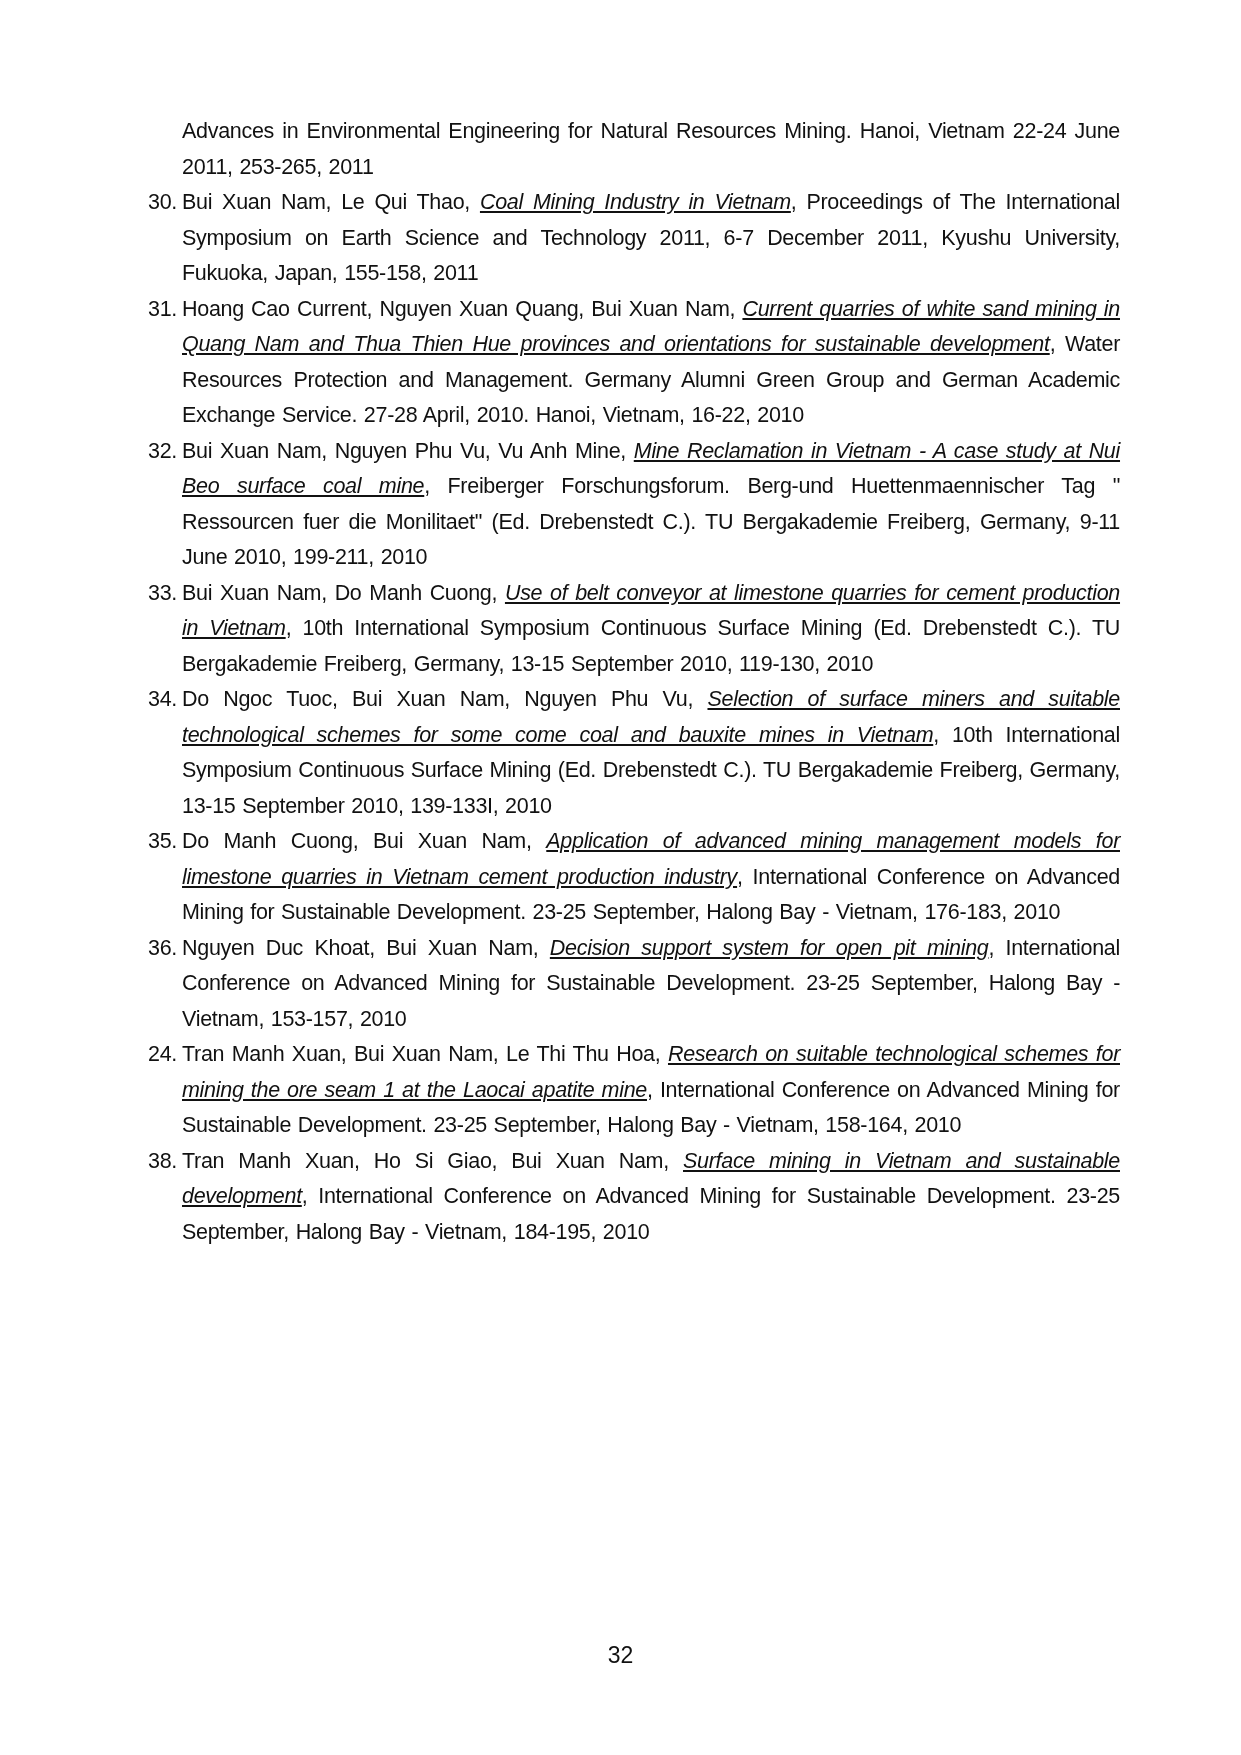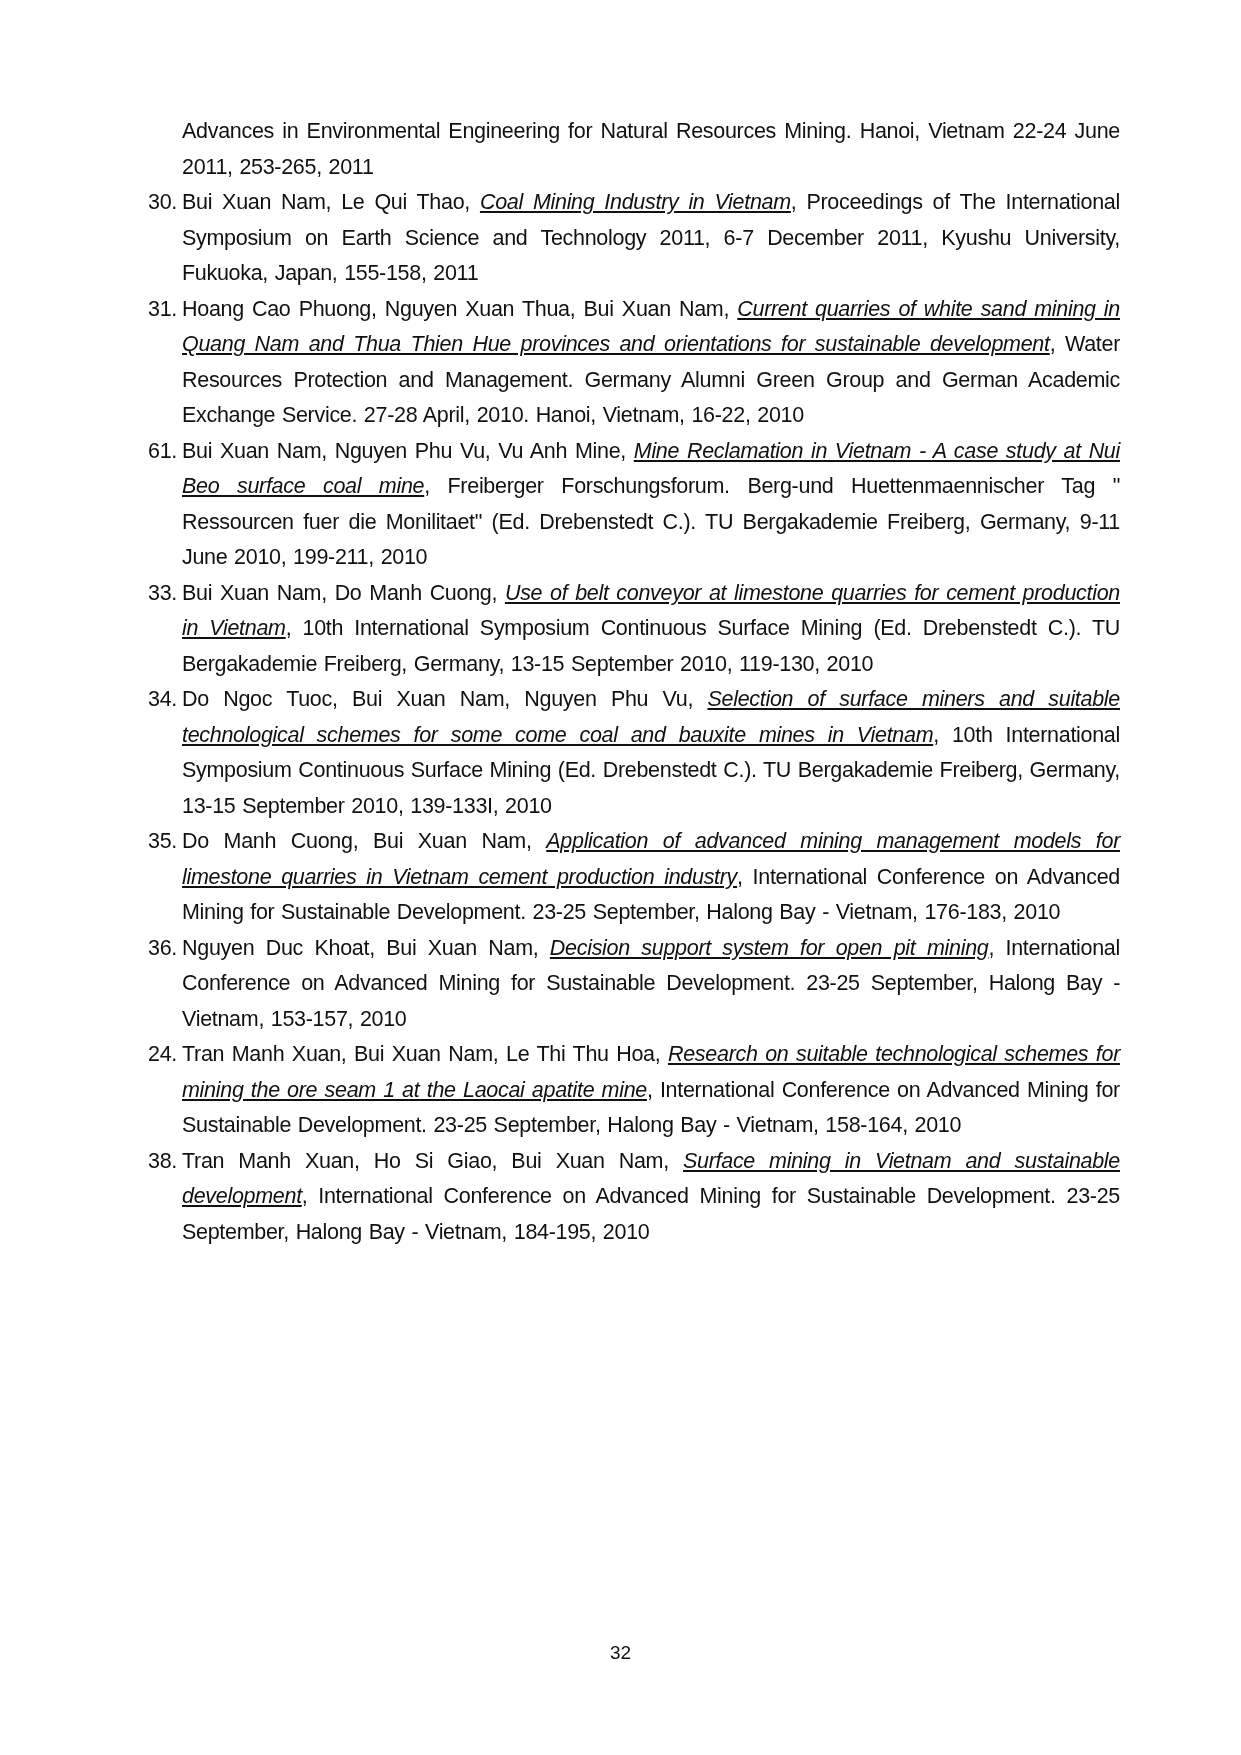--- a/index.html
+++ b/index.html
@@ -40,43 +40,43 @@
     top: 0;
   }
   .ref.cont { padding-left: 42px; }
   .ref i { font-style: italic; text-decoration: underline; }
   .page-number {
     position: absolute;
     left: 0;
     width: 1241px;
     top: 1642px;
     text-align: center;
-    font-size: 19px;
+    font-size: 23px;
     font-family: "Liberation Sans", sans-serif;
   }
 </style>
 </head>
 <body>
 
 <div class="page">
   <ol class="refs">
     <li class="ref cont">
       <span>Advances in Environmental Engineering for Natural Resources Mining. Hanoi, Vietnam 22-24 June 2011, 253-265, 2011</span>
     </li>
 
     <li class="ref">
       <span class="num">30.</span><span>Bui Xuan Nam, Le Qui Thao, </span><i>Coal Mining Industry in Vietnam</i><span>, Proceedings of The International Symposium on Earth Science and Technology 2011, 6-7 December 2011, Kyushu University, Fukuoka, Japan, 155-158, 2011</span>
     </li>
 
     <li class="ref">
-      <span class="num">31.</span><span>Hoang Cao Phuong, Nguyen Xuan Thua, Bui Xuan Nam, </span><i>Current quarries of white sand mining in Quang Nam and Thua Thien Hue provinces and orientations for sustainable development</i><span>, Water Resources Protection and Management. Germany Alumni Green Group and German Academic Exchange Service. 27-28 April, 2010. Hanoi, Vietnam, 16-22, 2010</span>
+      <span class="num">31.</span><span>Hoang Cao Current, Nguyen Xuan Quang, Bui Xuan Nam, </span><i>Current quarries of white sand mining in Quang Nam and Thua Thien Hue provinces and orientations for sustainable development</i><span>, Water Resources Protection and Management. Germany Alumni Green Group and German Academic Exchange Service. 27-28 April, 2010. Hanoi, Vietnam, 16-22, 2010</span>
     </li>
 
     <li class="ref">
-      <span class="num">61.</span><span>Bui Xuan Nam, Nguyen Phu Vu, Vu Anh Mine, </span><i>Mine Reclamation in Vietnam - A case study at Nui Beo surface coal mine</i><span>, Freiberger Forschungsforum. Berg-und Huettenmaennischer Tag " Ressourcen fuer die Monilitaet" (Ed. Drebenstedt C.). TU Bergakademie Freiberg, Germany, 9-11 June 2010, 199-211, 2010</span>
+      <span class="num">32.</span><span>Bui Xuan Nam, Nguyen Phu Vu, Vu Anh Mine, </span><i>Mine Reclamation in Vietnam - A case study at Nui Beo surface coal mine</i><span>, Freiberger Forschungsforum. Berg-und Huettenmaennischer Tag " Ressourcen fuer die Monilitaet" (Ed. Drebenstedt C.). TU Bergakademie Freiberg, Germany, 9-11 June 2010, 199-211, 2010</span>
     </li>
 
     <li class="ref">
       <span class="num">33.</span><span>Bui Xuan Nam, Do Manh Cuong, </span><i>Use of belt conveyor at limestone quarries for cement production in Vietnam</i><span>, 10th International Symposium Continuous Surface Mining (Ed. Drebenstedt C.). TU Bergakademie Freiberg, Germany, 13-15 September 2010, 119-130, 2010</span>
     </li>
 
     <li class="ref">
       <span class="num">34.</span><span>Do Ngoc Tuoc, Bui Xuan Nam, Nguyen Phu Vu, </span><i>Selection of surface miners and suitable technological schemes for some come coal and bauxite mines in Vietnam</i><span>, 10th International Symposium Continuous Surface Mining (Ed. Drebenstedt C.). TU Bergakademie Freiberg, Germany, 13-15 September 2010, 139-133I, 2010</span>
     </li>
 

